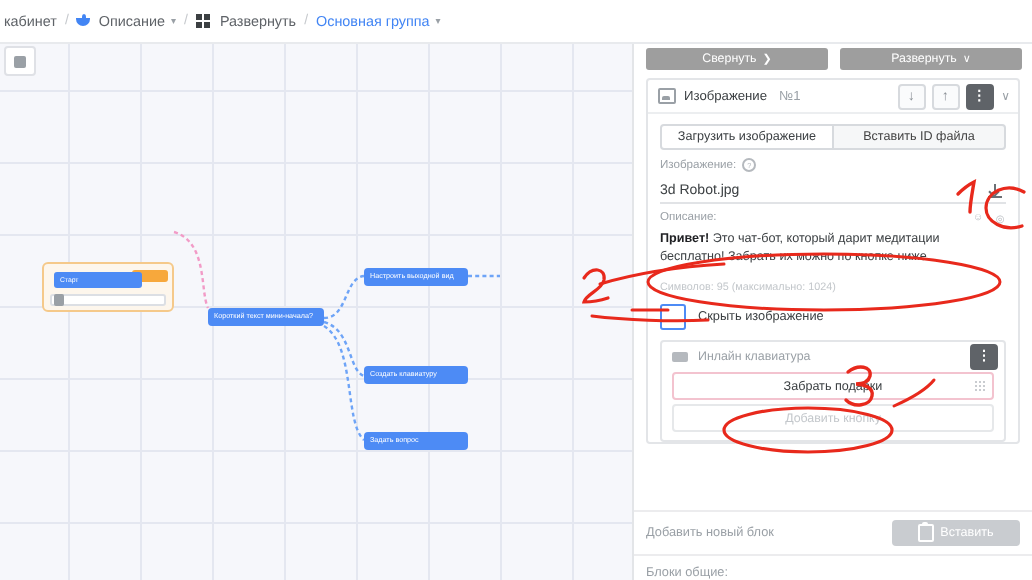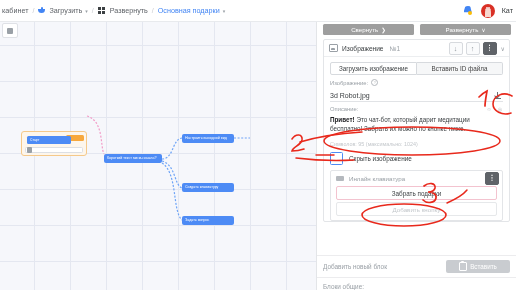--- a/index.html
+++ b/index.html
@@ -244,43 +244,38 @@
 <div id="app">
 
   <div class="topbar">
     <div class="crumbs">
       <span class="crumb">
         <span>кабинет</span>
       </span>
       <span class="crumb-sep">/</span>
       <span class="crumb">
         <span class="ic-lotus"></span>
-        <span>Загрузить</span>
+        <span>Описание</span>
         <span class="caret">▾</span>
       </span>
       <span class="crumb-sep">/</span>
       <span class="crumb">
         <span class="ic-grid">
             <i></i>
             <i></i>
             <i></i>
             <i></i>
           </span>
         <span>Развернуть</span>
       </span>
       <span class="crumb-sep">/</span>
       <span class="crumb link">
-        <span>Основная подарки</span>
+        <span>Основная группа</span>
         <span class="caret">▾</span>
       </span>
-    </div>
-    <div class="topbar-right">
-      <div class="bell"></div>
-      <div class="avatar"></div>
-      <div class="user-name">Кат</div>
     </div>
   </div>
 
   <div class="canvas">
     <div class="grid"></div>
     <div class="canvas-tool">
         <div class="tglyph"></div>
       </div>
 
     <div class="flow">

